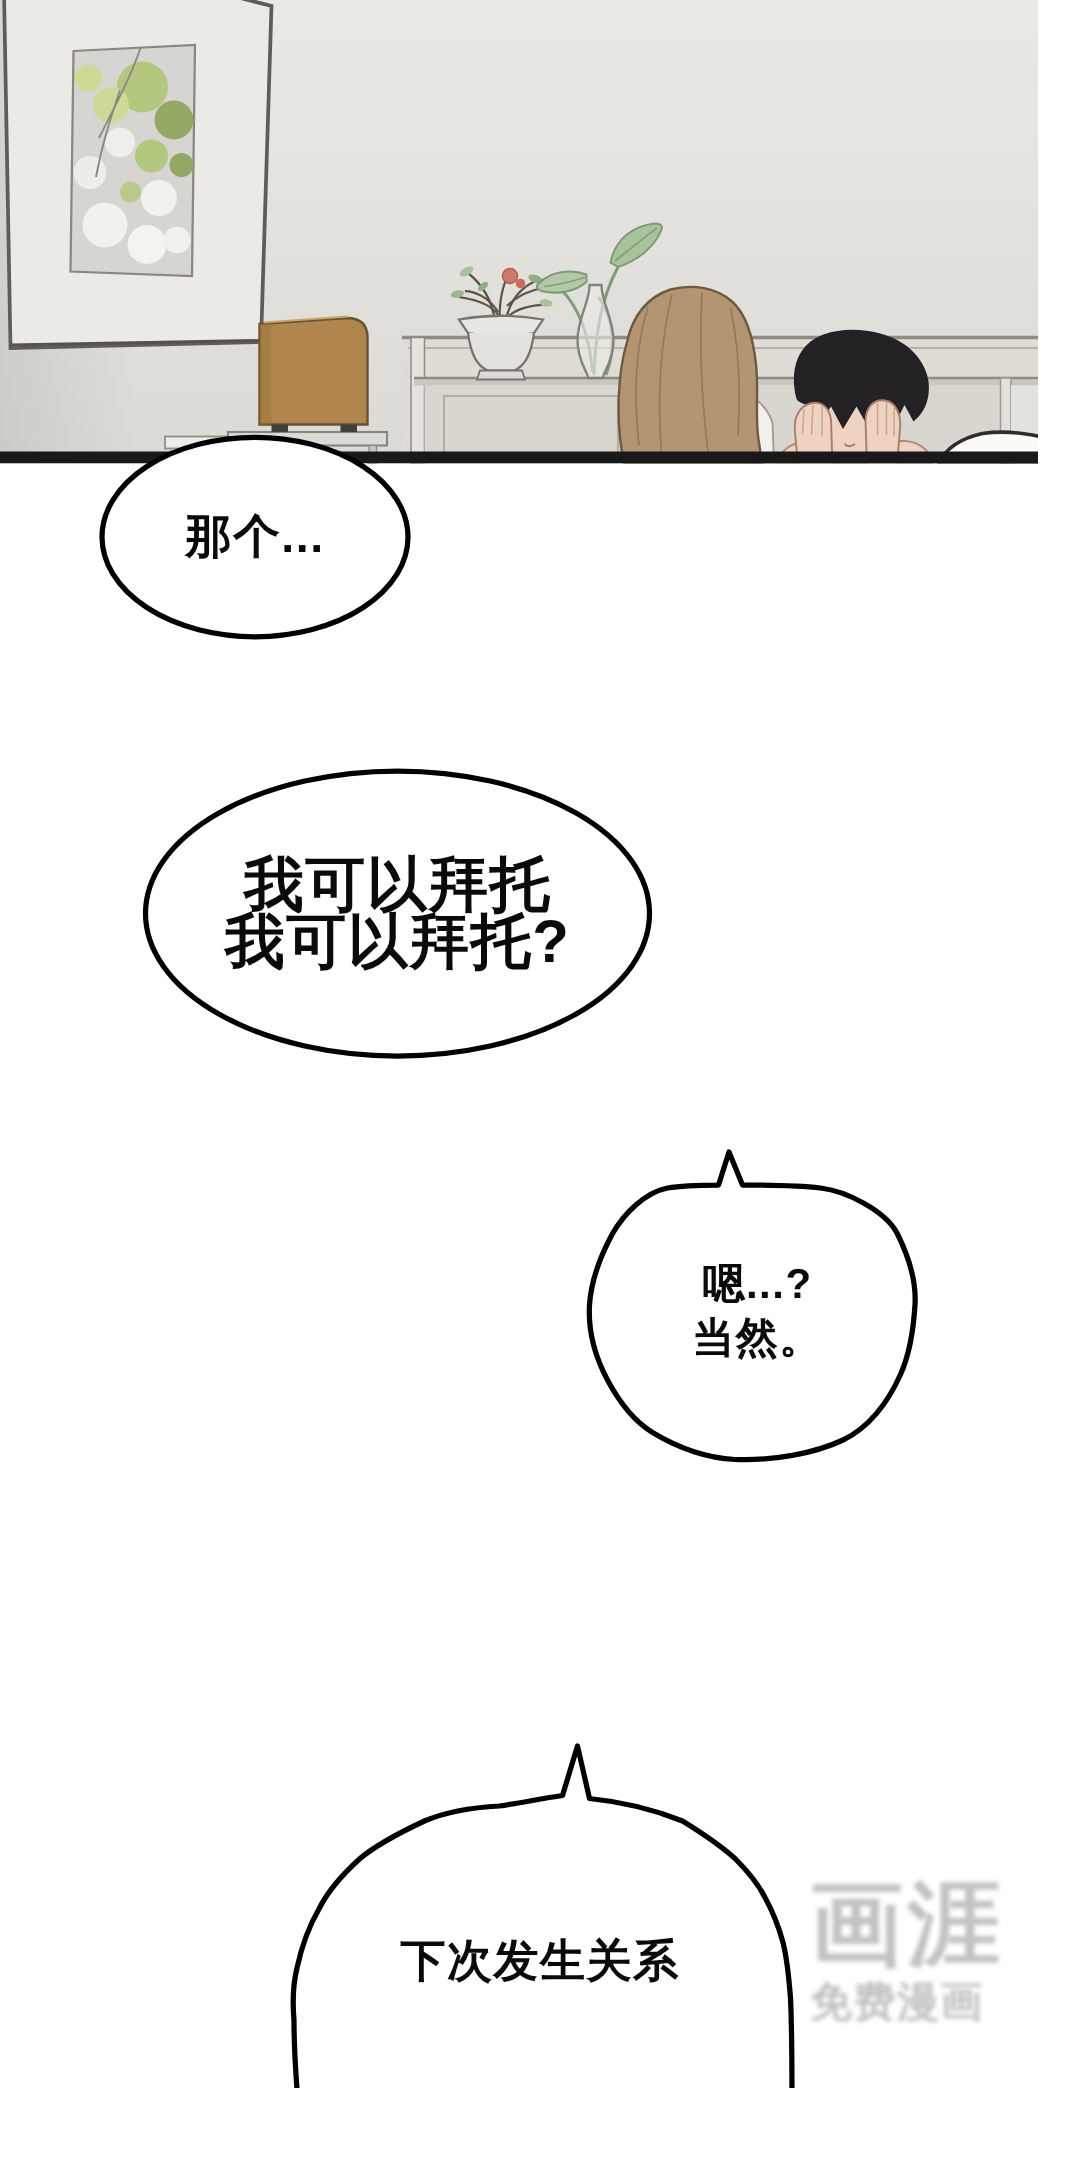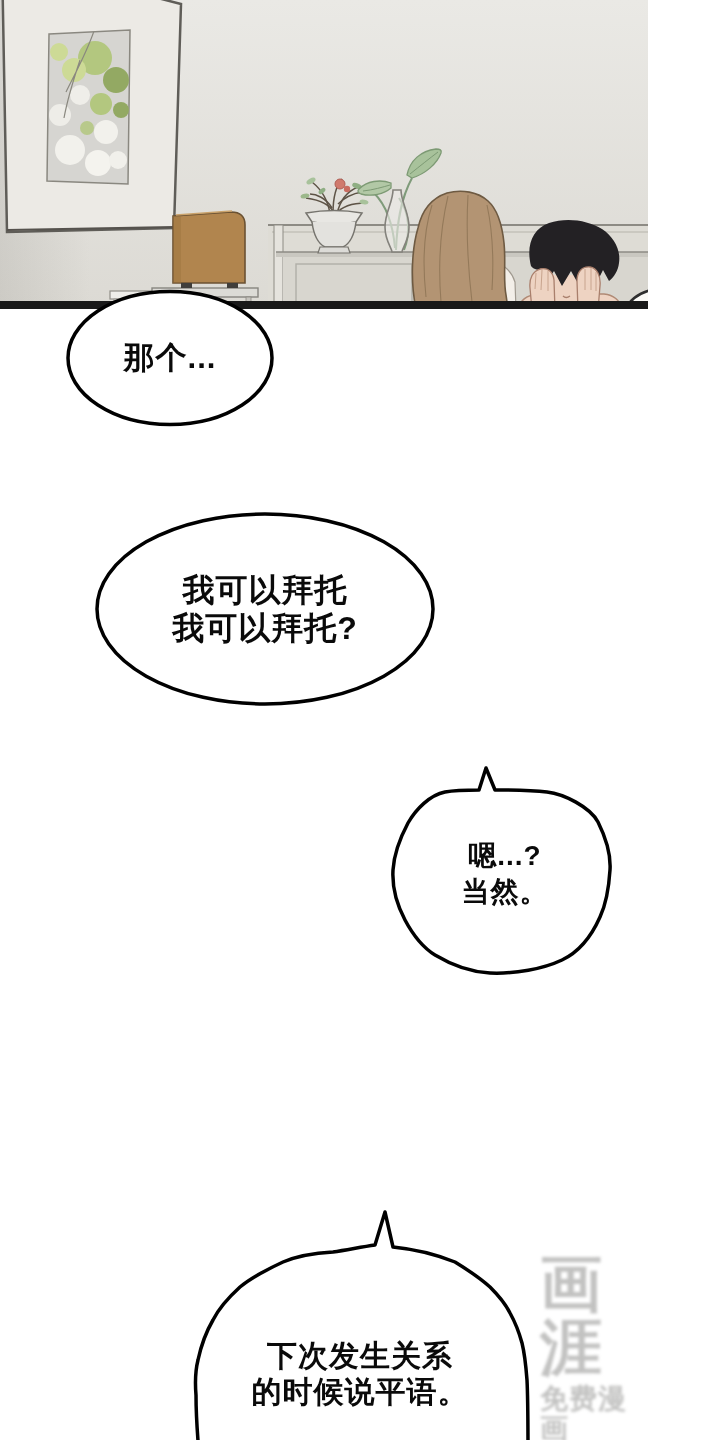--- a/index.html
+++ b/index.html
@@ -6,30 +6,30 @@
     --page-bg:#ffffff; --wall-top:#eae9e5; --wall-bottom:#dcdad4; --panel-line:#191919;
     --bubble-fill:#ffffff; --bubble-stroke:#000000; --bubble-text:#0a0a0a; --watermark:#c2c2c1;
     --wood:#b1854e; --wood-dark:#6b5233; --hair-brown:#b39473; --hair-brown-line:#6e5a42;
     --hair-black:#232124; --skin:#eed3c2; --skin-line:#b08a75; --leaf:#a8c29b; --leaf-dark:#7d9a74;
     --flower:#d07a6d; --stem:#5d5346; --furniture:#dedcd5; --furniture-line:#8d8b84;
     --frame-mat:#eceae5; --frame-line:#5f5d58; --photo-bg:#d6d5d1;
     --foliage:#b3c77f; --foliage-light:#cdda96; --foliage-dark:#93a963;
   }
   html,body{margin:0;padding:0;}
   .page{position:relative;width:648px;height:1440px;background:var(--page-bg);overflow:hidden;
-        font-family:"Liberation Sans","DejaVu Sans",sans-serif;}
+        font-family:"Liberation Sans","DejaVu Sans",sans-serif;padding-left:44px;}
   .panel{position:absolute;left:0;top:0;width:720px;height:309px;}
   .panel svg{display:block;}
   .bubble{position:absolute;}
   .bubble svg{display:block;overflow:hidden;}
   .bubble-text{position:absolute;inset:0;display:flex;flex-direction:column;align-items:center;
         justify-content:center;font-weight:bold;color:var(--bubble-text);text-align:center;
         letter-spacing:1px;}
   .bt1{font-size:31px;line-height:38px;}
-  .bt2{font-size:32px;line-height:38px;}
+  .bt2{font-size:40px;line-height:38px;}
   .bt3{font-size:28px;line-height:36px;padding-top:6px;padding-left:6px;}
   .bt4{font-size:29px;line-height:36px;}
   .bt5{font-size:30px;line-height:36px;justify-content:flex-start;padding-top:130px;}
   .watermark{position:absolute;left:540px;top:1252px;color:var(--watermark);filter:blur(1.4px);
         font-weight:bold;text-align:left;}
   .watermark .logo{font-size:62px;line-height:64px;letter-spacing:3px;}
   .watermark .tagline{font-size:28px;line-height:30px;letter-spacing:1px;margin-top:4px;}
 </style>
 </head>
 <body>
@@ -210,31 +210,30 @@
                C82,208 62,200 47,191 C34,183 25,171 17,156 C9,141 4,123 5,106 C6,90 12,74 20,59
                C28,45 42,31 57,28 C68,26 80,26 91,26 Z" style="fill:var(--bubble-fill,#fff);stroke:var(--bubble-stroke,#000)" stroke-width="3.5" stroke-linejoin="round"></path>
     </svg>
     <div class="bubble-text bt3">
       <div>嗯...?</div>
       <div>当然。</div>
     </div>
   </div>
 
 
-  <div class="bubble" style="left:190px;top:1208px;width:340px;height:232px;">
+  <div class="bubble" style="left:190px;top:1160px;width:340px;height:232px;">
     <svg width="340" height="232" viewBox="0 0 340 232">
       <path d="M195,4 L203,39 C223,41 245,46 265,54 C278,62 290,70 300,79 C308,87 315,95 320,105
                C325,114 329,124 332,135 C335,147 336,159 337,172 C338,192 338,215 338,245
                L9,245 C7,222 6,205 6,187 C5,175 5,164 8,152 C11,138 16,124 23,112
                C29,100 39,89 50,79 C62,69 78,61 93,54 C107,48 125,45 143,44
                C157,42 171,39 185,37 Z" style="fill:var(--bubble-fill,#fff);stroke:var(--bubble-stroke,#000)" stroke-width="3.5" stroke-linejoin="round"></path>
     </svg>
     <div class="bubble-text bt5">
       <div>下次发生关系</div>
-      <div>的时候说平语。</div>
     </div>
   </div>
 
   <div class="watermark">
     <div class="logo">画涯</div>
     <div class="tagline">免费漫画</div>
   </div>
 
 </div>
 

